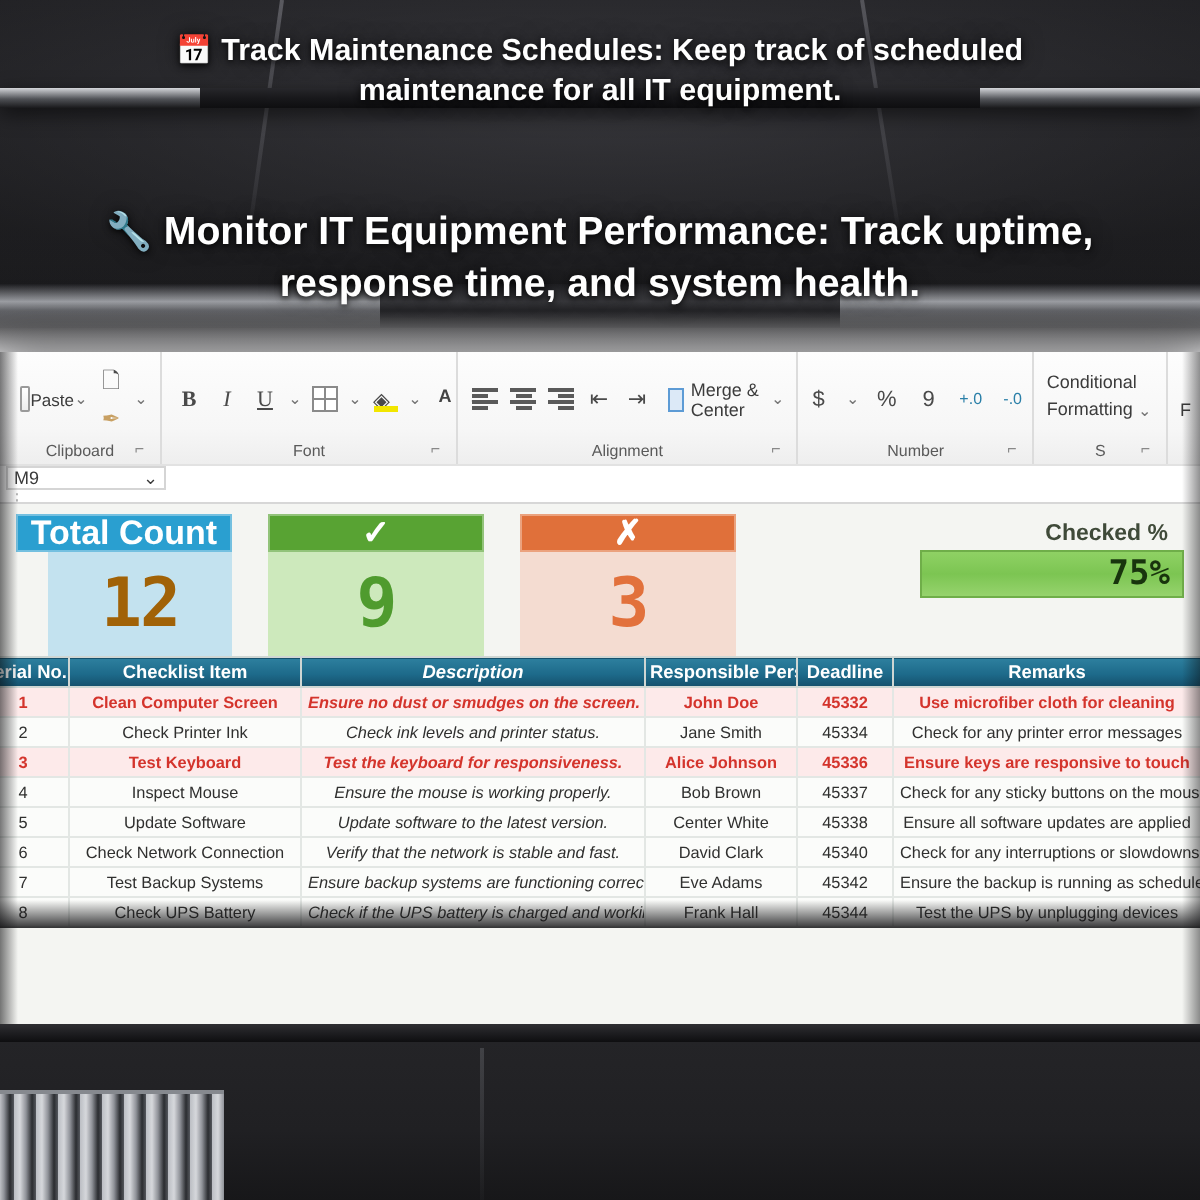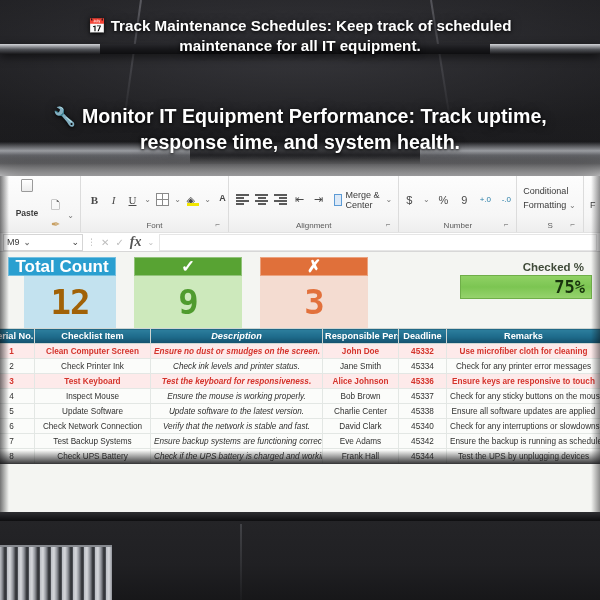--- a/index.html
+++ b/index.html
@@ -118,21 +118,21 @@
   }
   .rlabel .dlg {
     position: absolute; right: 2px; bottom: 1px; font-size: 8px; color: #888;
   }
   .ricon {
     display: inline-flex; align-items: center; justify-content: center;
     min-width: 15px; height: 17px; font-size: 11px; color: #4a4a4a;
     border-radius: 2px;
   }
   .ricon.small { font-size: 8px; color: #777; min-width: 7px; }
-  .paste-col { display: flex; flex-direction: column; align-items: center; gap: 16px; width: 34px; font-weight: bold; }
+  .paste-col { display: flex; flex-direction: row; align-items: center; gap: 0px; width: 34px; }
   .paste-col .pl { font-size: 8.5px; color: #3b3b3b; line-height: 10px; }
   .clip-side { display: flex; flex-direction: column; gap: 1px; padding-top: 1px; }
   .sq {
     width: 12px; height: 13px; border: 1px solid #9a9a9a; border-radius: 1px;
     background: linear-gradient(180deg,#fff,#ececec);
   }
   .brush { font-size: 11px; color: #c8a063; }
   .bold-i { font-weight: bold; font-size: 11px; font-family: "Liberation Serif", serif; }
   .ital-i { font-style: italic; font-size: 11px; font-family: "Liberation Serif", serif; }
   .und-i { text-decoration: underline; font-size: 11px; font-family: "Liberation Serif", serif; }
@@ -150,23 +150,23 @@
   .align-i i { display: block; height: 1.6px; background: #5a5a5a; margin: 1.6px 0; }
   .merge-btn { display: flex; align-items: center; gap: 3px; font-size: 9px; color: #3b3b3b; }
   .merge-sq {
     width: 13px; height: 12px; border: 1px solid #5d9bd5; background: #dce9f7;
     position: relative;
   }
   .cond-btn { font-size: 9px; line-height: 12px; color: #3b3b3b; }
 
   
   .formula-bar {
-    height: 20px; display: flex; align-items: center;
+    height: 20px; display: flex; 
     background: #fff; border-top: 1px solid #e2e2e2; border-bottom: 1px solid #d7d7d7;
-    font-size: 9.5px; color: #444;
+    font-size: 9.5px; color: #444; flex-direction: column;
   }
   .namebox {
     width: 80px; height: 17px; margin-left: 3px;
     border: 1px solid #d5d5d5; background: #fff;
     display: flex; align-items: center; justify-content: space-between;
     padding: 0 3px; font-size: 9px; color: #3a3a3a;
   }
   .fb-sep { margin: 0 4px; color: #b4b4b4; font-size: 9px; letter-spacing: 1px;}
   .fb-btns { display: flex; gap: 6px; align-items: center; color: #bdbdbd; font-size: 10px; }
   .fb-fx { font-style: italic; font-family: "Liberation Serif", serif; color: #555; font-size: 14px; font-weight: bold;}
@@ -311,21 +311,21 @@
           <span class="pl">Paste</span>
           <span class="ricon small">⌄</span>
         </div>
         <div class="clip-side">
           <span class="ricon">🗋</span>
           <span class="ricon brush">✒</span>
         </div>
         <span class="ricon small">⌄</span>
       </div>
       <div class="rlabel">
-        <span>Equipment</span>
+        <span>Clipboard</span>
         <span class="dlg">⌐</span>
       </div>
     </div>
 
     <div class="rgroup" style="width:148px;">
       <div class="rrow">
         <span class="ricon bold-i">B</span>
         <span class="ricon ital-i">I</span>
         <span class="ricon und-i">U</span>
         <span class="ricon small">⌄</span>
@@ -504,21 +504,21 @@
               <td class="c-item">Inspect Mouse</td>
               <td class="c-desc">Ensure the mouse is working properly.</td>
               <td class="c-person">Bob Brown</td>
               <td class="c-dead">45337</td>
               <td class="c-rem remark">Check for any sticky buttons on the mouse</td>
             </tr>
             <tr>
               <td class="c-serial serial">5</td>
               <td class="c-item">Update Software</td>
               <td class="c-desc">Update software to the latest version.</td>
-              <td class="c-person">Charlie Center</td>
+              <td class="c-person">Center White</td>
               <td class="c-dead">45338</td>
               <td class="c-rem remark">Ensure all software updates are applied</td>
             </tr>
             <tr>
               <td class="c-serial serial">6</td>
               <td class="c-item">Check Network Connection</td>
               <td class="c-desc">Verify that the network is stable and fast.</td>
               <td class="c-person">David Clark</td>
               <td class="c-dead">45340</td>
               <td class="c-rem remark">Check for any interruptions or slowdowns</td>

